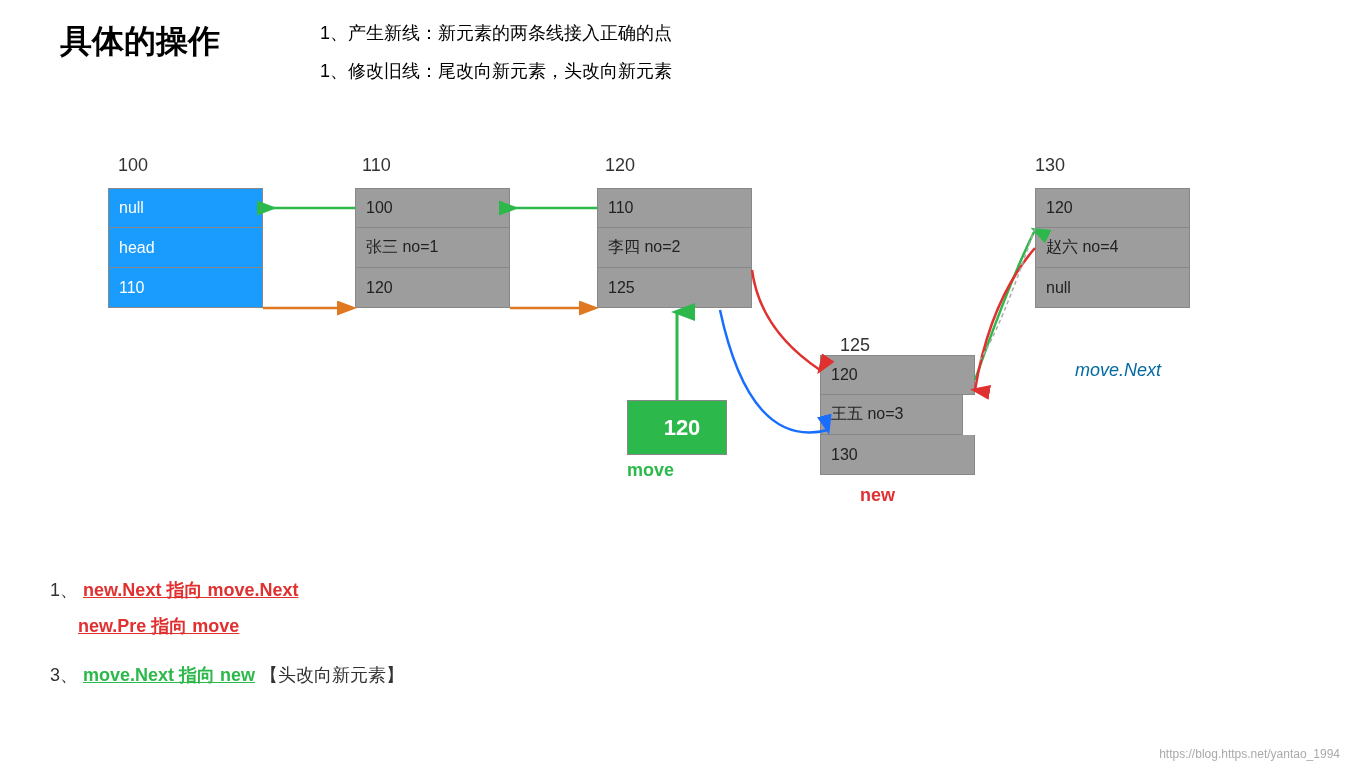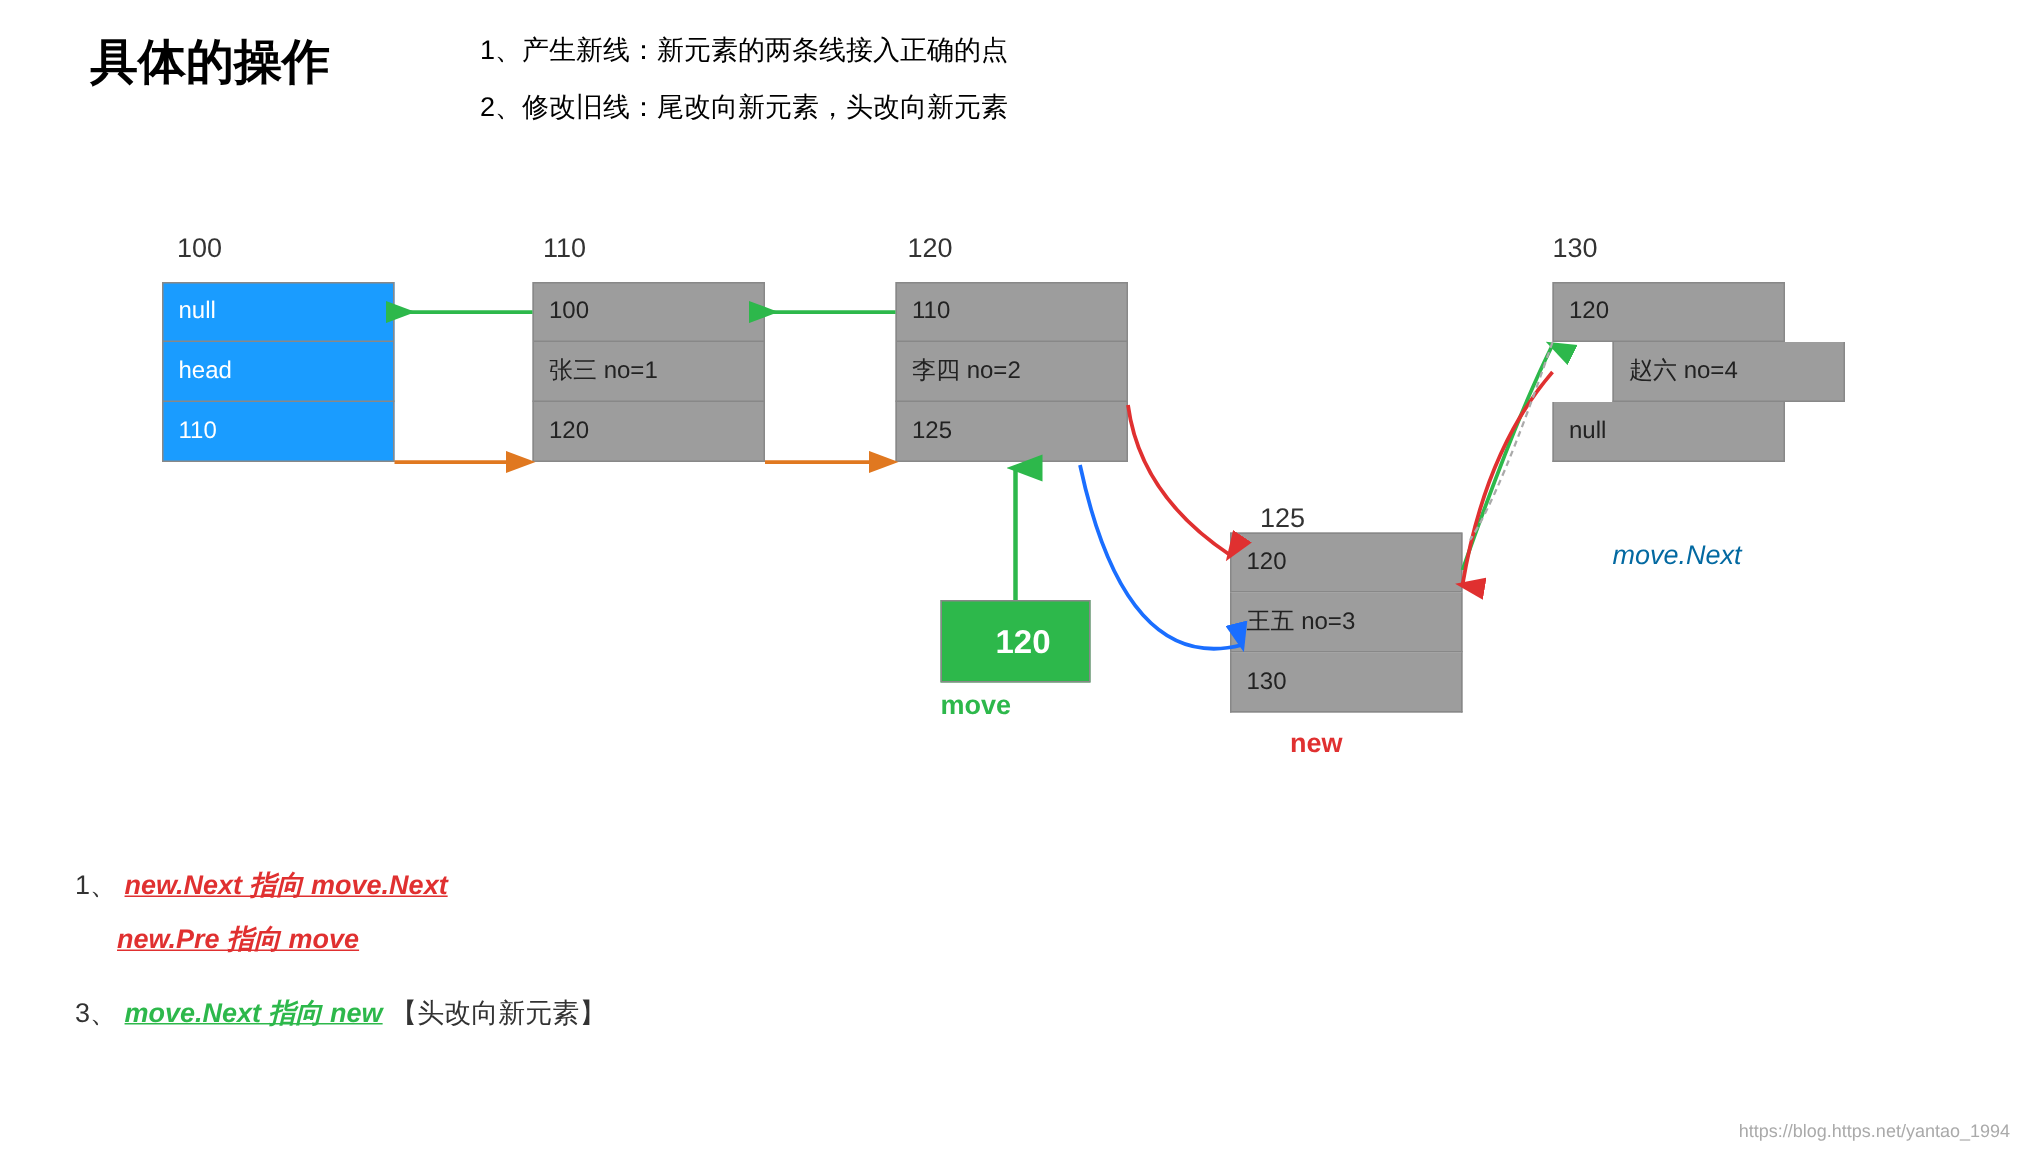--- a/index.html
+++ b/index.html
@@ -96,21 +96,21 @@
     }
 
     .bottom-line {
       font-size: 18px;
       line-height: 1.8;
     }
 
     .bl-black { color: #333; }
     .bl-red { color: #e03030; font-weight: bold; }
     .bl-green { color: #2db84b; font-weight: bold; }
-    .bl-underline { text-decoration: underline; font-style: italic; }
+    .bl-underline { text-decoration: underline; }
 
     
     .watermark {
       position: absolute;
       bottom: 10px;
       right: 20px;
       font-size: 12px;
       color: #aaa;
     }
 
@@ -123,21 +123,21 @@
   </style>
 </head>
 <body>
 
 <div class="main-container">
 
   <div class="title-main">具体的操作</div>
 
   <div style="position:absolute; top:15px; left:320px; font-size:18px; color:#000; line-height:2.1;">
     <div>1、产生新线：新元素的两条线接入正确的点</div>
-    <div>2、修改旧线：尾改向新元素，头改向新元素</div>
+    <div>1、修改旧线：尾改向新元素，头改向新元素</div>
   </div>
 
   <div class="addr-label" style="left:118px; top:155px;">100</div>
   <div class="addr-label" style="left:362px; top:155px;">110</div>
   <div class="addr-label" style="left:605px; top:155px;">120</div>
   <div class="addr-label" style="left:840px; top:335px;">125</div>
   <div class="addr-label" style="left:1035px; top:155px;">130</div>
 
   <div class="node-box" style="left:108px; top:188px;">
     <div class="node-cell blue">null</div>
@@ -152,32 +152,32 @@
   </div>
 
   <div class="node-box" style="left:597px; top:188px;">
     <div class="node-cell">110</div>
     <div class="node-cell" style="border-top:none;">李四 no=2</div>
     <div class="node-cell" style="border-top:none;">125</div>
   </div>
 
   <div class="node-box" style="left:1035px; top:188px;">
     <div class="node-cell">120</div>
-    <div class="node-cell" style="border-top:none;margin-left:40px;">赵六 no=4</div>
+    <div class="node-cell" style="border-top:none;">赵六 no=4</div>
     <div class="node-cell" style="border-top:none;">null</div>
   </div>
 
   <div class="node-box" style="left:627px; top:400px; width:100px;">
     <div class="node-cell green" style="width:100px; height:55px; font-size:22px;">120</div>
   </div>
   <div class="node-label green" style="left:627px; top:460px; width:100px;">move</div>
 
   <div class="node-box" style="left:820px; top:355px;">
     <div class="node-cell" style="width:155px;">120</div>
-    <div class="node-cell" style="border-top:none; width:155px;">王五 no=3</div>
+    <div class="node-cell" style="border-top:none; width:143px;">王五 no=3</div>
     <div class="node-cell" style="border-top:none; width:155px;">130</div>
   </div>
   <div class="node-label red" style="left:860px; top:485px; width:100px;">new</div>
 
   <div class="move-next-label" style="left:1075px; top:360px;">move.Next</div>
 
   <svg class="arrows-svg">
 
     <defs>
       <marker id="arrow-orange" markerWidth="8" markerHeight="8" refX="6" refY="3" orient="auto">

